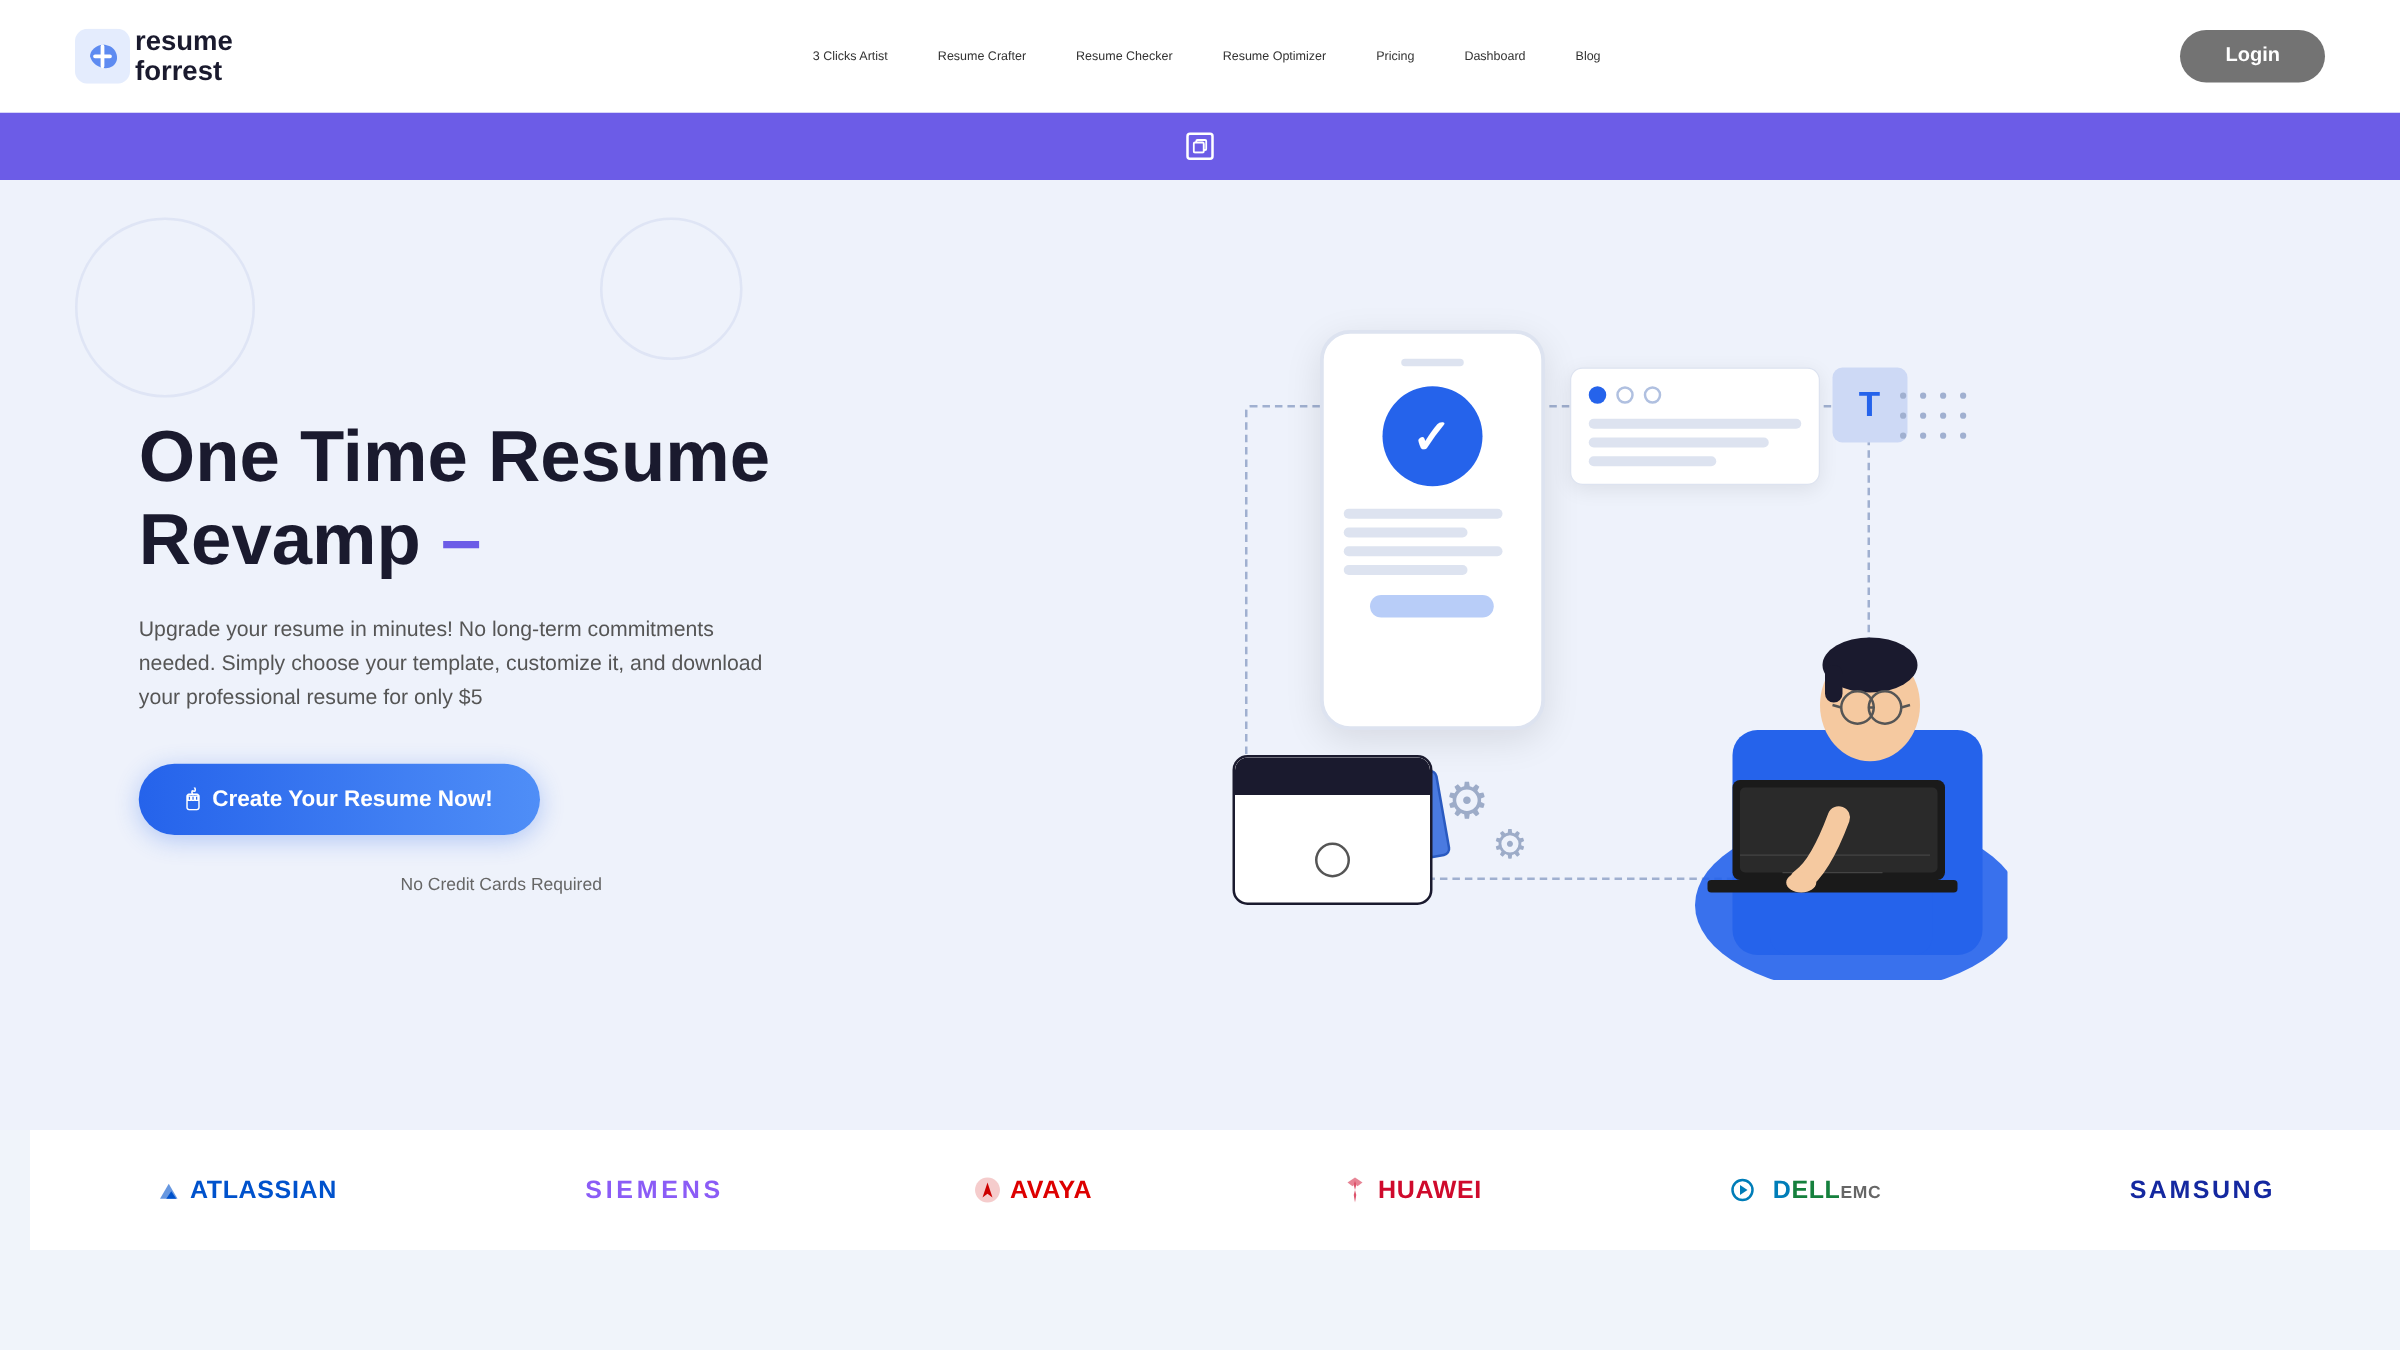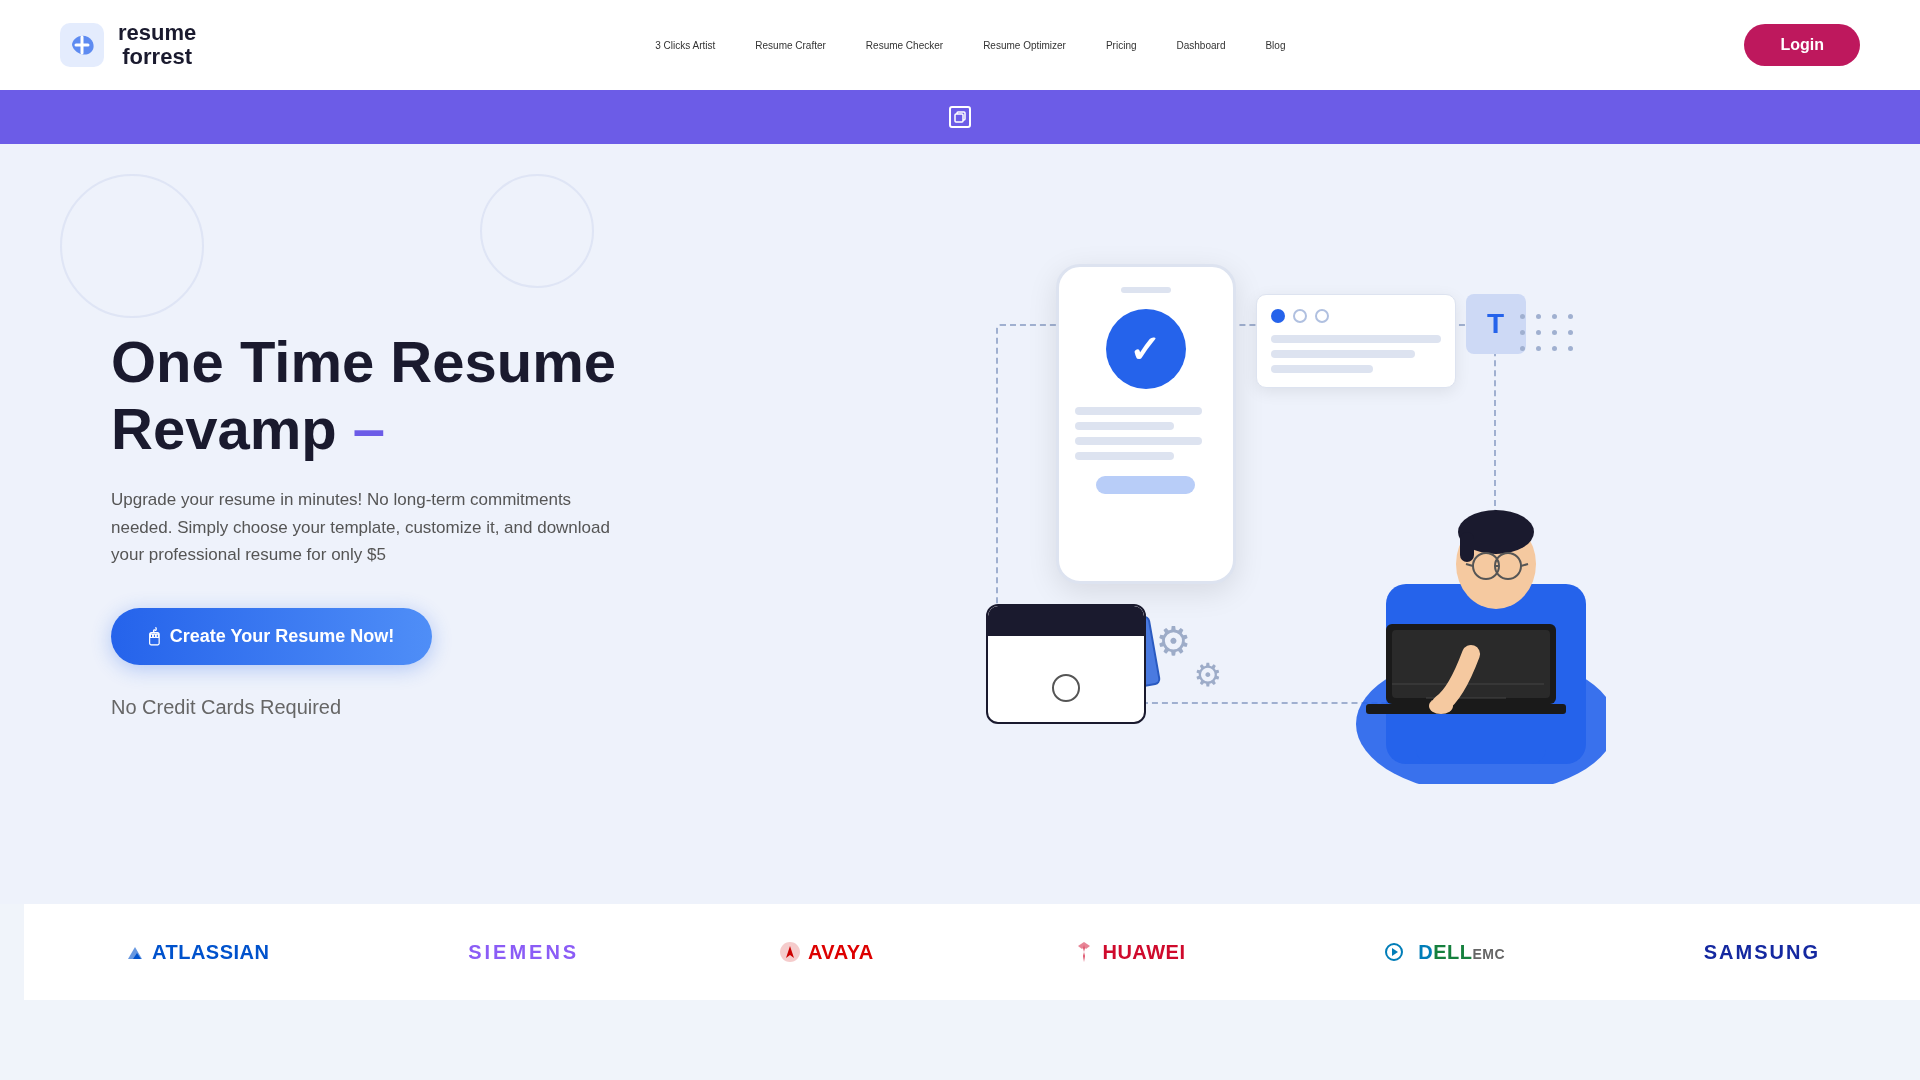--- a/index.html
+++ b/index.html
@@ -12,22 +12,21 @@
       justify-content: space-between;
       padding: 0 60px;
       height: 90px;
       background: #fff;
       position: relative;
       z-index: 10;
     }
     .navbar-logo {
       display: flex;
       align-items: center;
-      gap: 14px;
-      text-align: center;
+      gap: 4px;
     }
     .logo-icon {
       width: 44px;
       height: 44px;
     }
     .logo-text {
       font-size: 22px;
       font-weight: 700;
       color: #1a1a2e;
       line-height: 1.1;
@@ -38,21 +37,21 @@
       align-items: center;
       gap: 40px;
     }
     .navbar-links a {
       text-decoration: none;
       color: #333;
       font-size: 10px;
       font-weight: 400;
     }
     .login-btn {
-      background: #be185d;
+      background: #737373;
       color: #fff;
       border: none;
       border-radius: 30px;
       padding: 12px 36px;
       font-size: 16px;
       font-weight: 600;
       cursor: pointer;
     }
 
     
@@ -154,22 +153,23 @@
       display: inline-flex;
       align-items: center;
       gap: 10px;
       box-shadow: 0 4px 20px rgba(37,99,235,0.3);
     }
     .cta-btn .cursor-icon {
       font-size: 18px;
     }
     .no-cc {
       margin-top: 31px;
-      font-size: 20px;
+      font-size: 14px;
       color: #666;
+      text-align: center;
     }
 
     
     .hero-right {
       flex: 1;
       display: flex;
       justify-content: center;
       align-items: center;
       position: relative;
       min-height: 500px;

